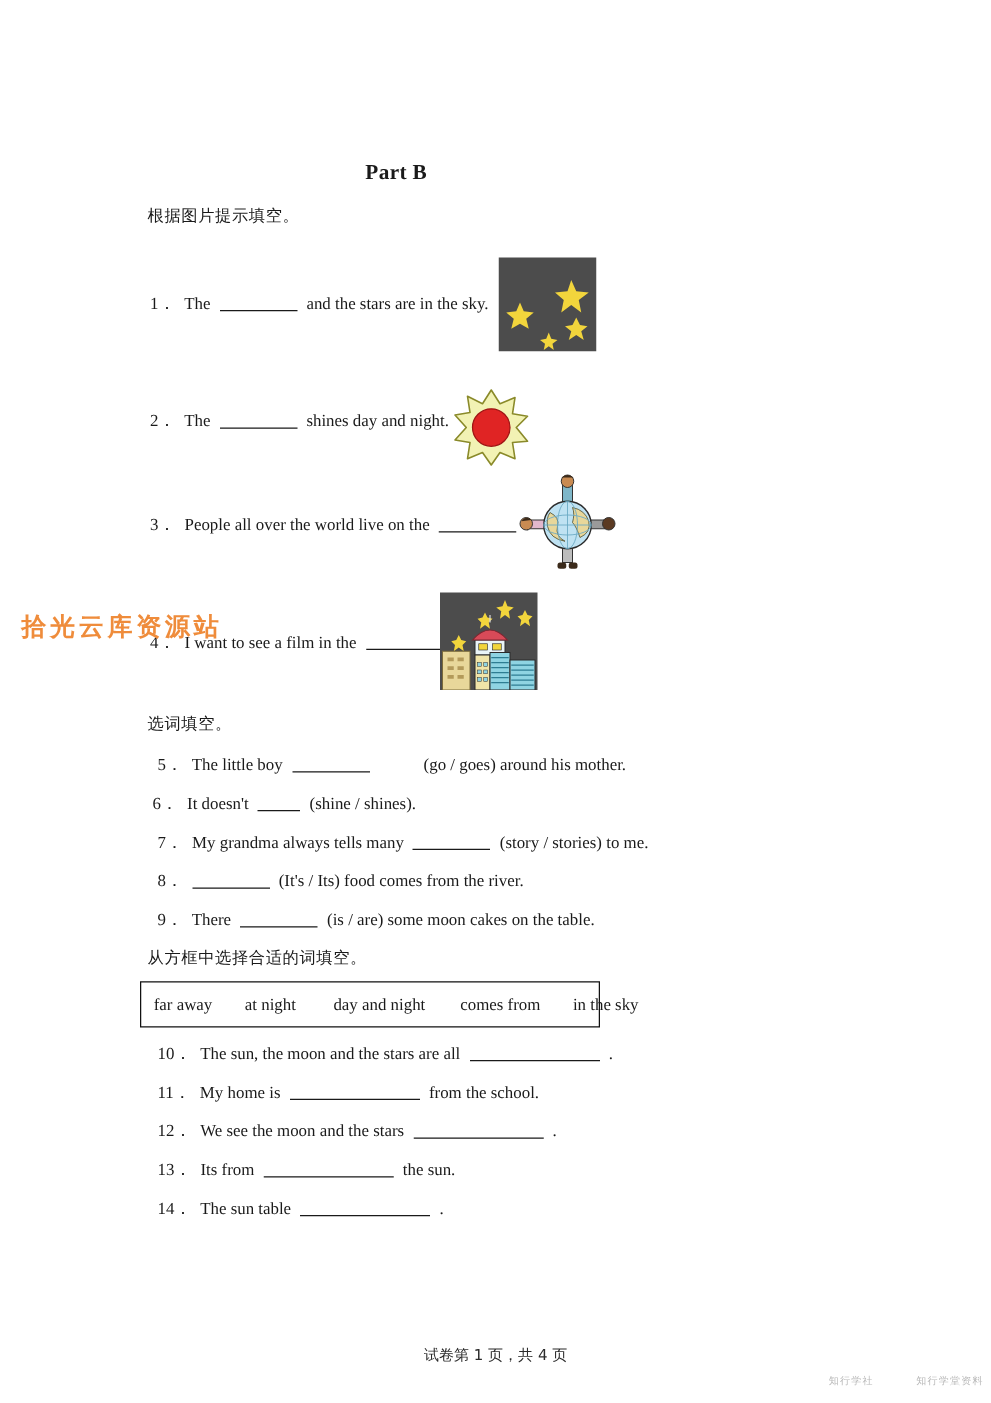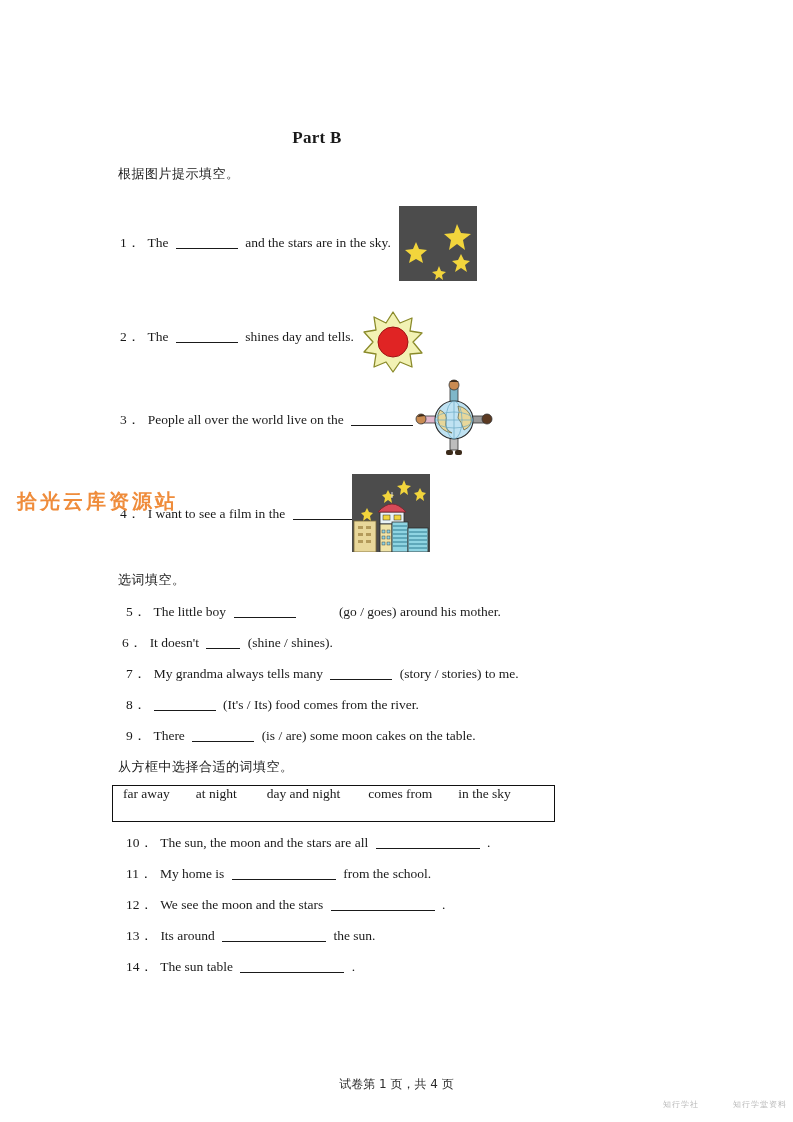--- a/index.html
+++ b/index.html
@@ -55,25 +55,26 @@
   }
   .b-sm { width: 34px; }
   .b-lg { width: 62px; }
   .b-xl { width: 104px; }
 
   
   .wordbox {
     position: absolute;
     left: 112px;
     top: 785px;
-    width: 443px;
+    width: 368px;
     height: 37px;
     border: 1.3px solid #111;
     box-sizing: border-box;
     display: flex;
+    align-items: center;
   }
   .wordbox .w {
     font-size: 13.5px;
     white-space: nowrap;
   }
   .w1 { margin-left: 10px; }
   .w2 { margin-left: 26px; }
   .w3 { margin-left: 30px; }
   .w4 { margin-left: 28px; }
   .w5 { margin-left: 26px; }
@@ -162,21 +163,21 @@
       <polygon points="17,36 20,43 28,44 22,49 24,57 17,53 10,57 12,49 6,44 14,43" fill="#f2d53c"></polygon>
       <polygon points="62,48 65,54 71,55 66,59 68,66 62,62 56,66 58,59 53,55 59,54" fill="#f2d53c"></polygon>
       <polygon points="40,60 42,65 47,66 43,69 44,74 40,71 36,74 37,69 33,66 38,65" fill="#f2d53c"></polygon>
     </svg>
   </div>
 
   <div class="row" style="left:120px; top:328px;">
     <span class="num" style="margin-right: 4px;">2．</span>
     <span style="margin-right: 4px;">The</span>
     <span class="blank b-lg" style="margin-right: 4px;"></span>
-    <span style="margin-right: 4px;">shines day and tells.</span>
+    <span style="margin-right: 4px;">shines day and night.</span>
   </div>
 
   <div class="fig fig-sun">
     <svg width="62" height="62" viewBox="0 0 62 62" aria-hidden="true">
       <polygon points="31,1 38,12 50,7 48,20 60,22 51,31 60,42 48,43 50,56 38,51 31,61 24,51 12,56 14,43 2,41 11,31 2,21 14,19 12,6 24,12" fill="#f2f2b4" stroke="#8a8a2a" stroke-width="1.3" stroke-linejoin="round"></polygon>
       <circle cx="31" cy="31" r="15" fill="#e02424" stroke="#9e1414" stroke-width="1"></circle>
     </svg>
   </div>
 
   <div class="row" style="left:120px; top:411px;">
@@ -345,21 +346,21 @@
 
   <div class="row" style="left:126px; top:896px;">
     <span class="num" style="margin-right: 4px;">12．</span>
     <span style="margin-right: 4px;">We see the moon and the stars</span>
     <span class="blank b-xl" style="margin-right: 4px;"></span>
     <span style="margin-right: 4px;">.</span>
   </div>
 
   <div class="row" style="left:126px; top:927px;">
     <span class="num" style="margin-right: 4px;">13．</span>
-    <span style="margin-right: 4px;">Its around</span>
+    <span style="margin-right: 4px;">Its from</span>
     <span class="blank b-xl" style="margin-right: 4px;"></span>
     <span style="margin-right: 4px; text-align: right;">the sun.</span>
   </div>
 
   <div class="row" style="left:126px; top:958px;">
     <span class="num" style="margin-right: 4px;">14．</span>
     <span style="margin-right: 4px;">The sun table</span>
     <span class="blank b-xl" style="margin-right: 4px;"></span>
     <span style="margin-right: 4px;">.</span>
   </div>

